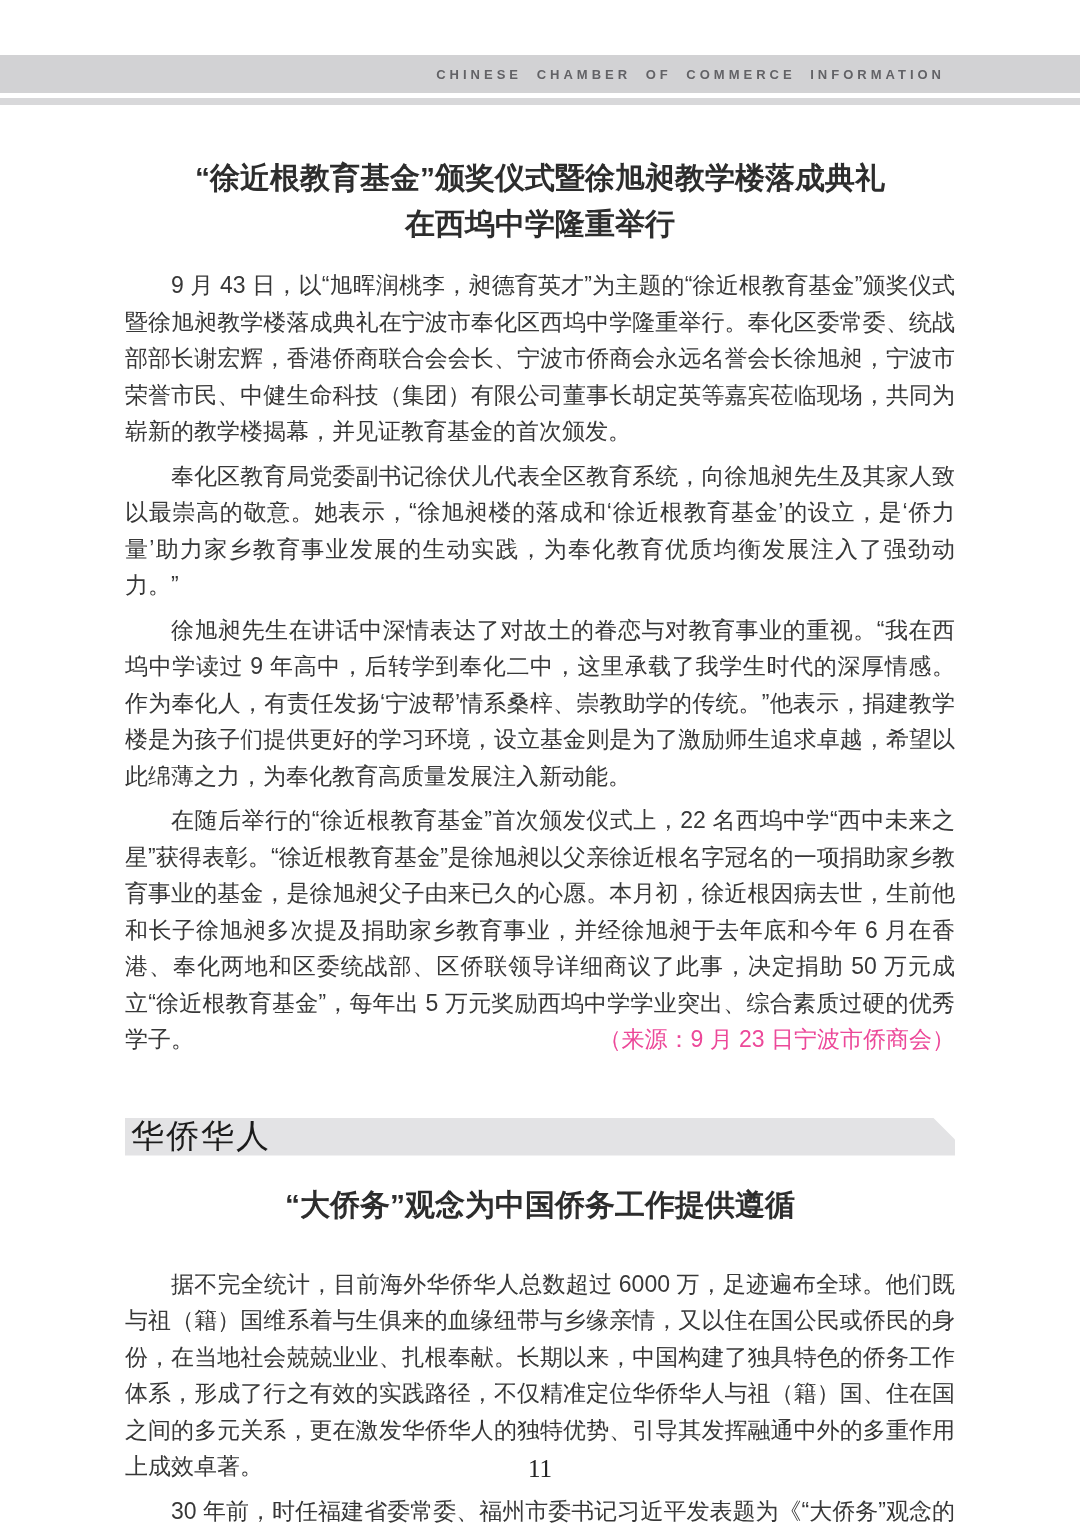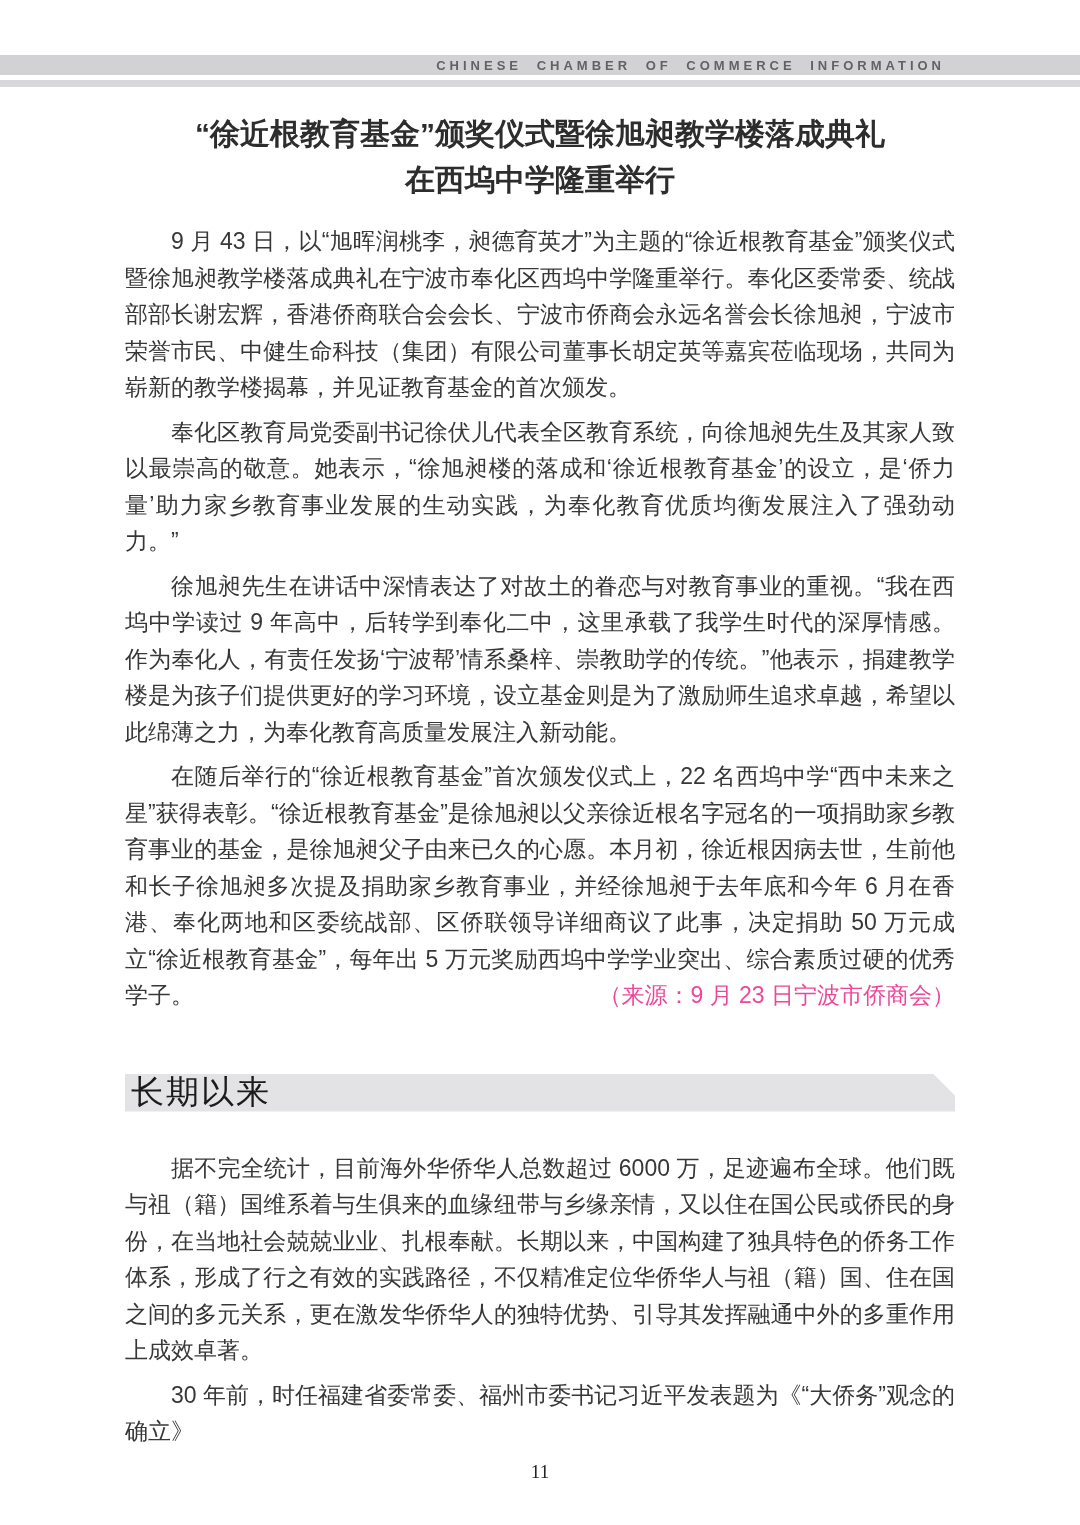--- a/index.html
+++ b/index.html
@@ -6,21 +6,21 @@
   body {
     width: 1080px; height: 1525px;
     background: #ffffff;
     font-family: "Liberation Sans", "DejaVu Sans", sans-serif;
     position: relative;
     overflow: hidden;
   }
   
   .header-bar1 {
     margin-top: 55px;
-    height: 20px;
+    height: 38px;
     background: #d2d2d4;
     display: flex;
     align-items: center;
     justify-content: flex-end;
     padding-right: 135px;
     box-sizing: border-box;
   }
   .header-text {
     font-size: 13px;
     font-weight: bold;
@@ -32,21 +32,21 @@
     margin-top: 5px;
     height: 7px;
     background: #d8d8da;
   }
   
   .content {
     width: 830px;
     margin: 0 auto;
   }
   .article-title {
-    margin-top: 24px;
+    margin-top: 50px;
     text-align: center;
     font-size: 30px;
     line-height: 46px;
     font-weight: bold;
     color: #2d2d2d;
   }
   .article-body { margin-top: 16px; }
   .body-para {
     margin: 0 0 8px 0;
     font-size: 23px;
@@ -80,21 +80,21 @@
   .article2-title { margin-top: 26px; }
   .article2-body { margin-top: 38px; }
   
   .page-number {
     position: absolute;
     bottom: 42px;
     left: 0;
     width: 100%;
     text-align: center;
     font-family: "Liberation Serif", "DejaVu Serif", serif;
-    font-size: 19px;
+    font-size: 25px;
     color: #222222;
     margin-top: 36px;
   }
 </style>
 </head>
 <body>
 
 <div class="header-bar1">
   <span class="header-text">CHINESE CHAMBER OF COMMERCE INFORMATION</span>
 </div>
@@ -117,23 +117,26 @@
     <p class="body-para">
       <span>徐旭昶先生在讲话中深情表达了对故土的眷恋与对教育事业的重视。“我在西坞中学读过 9 年高中，后转学到奉化二中，这里承载了我学生时代的深厚情感。作为奉化人，有责任发扬‘宁波帮’情系桑梓、崇教助学的传统。”他表示，捐建教学楼是为孩子们提供更好的学习环境，设立基金则是为了激励师生追求卓越，希望以此绵薄之力，为奉化教育高质量发展注入新动能。</span>
     </p>
     <p class="body-para">
       <span>在随后举行的“徐近根教育基金”首次颁发仪式上，22 名西坞中学“西中未来之星”获得表彰。“徐近根教育基金”是徐旭昶以父亲徐近根名字冠名的一项捐助家乡教育事业的基金，是徐旭昶父子由来已久的心愿。本月初，徐近根因病去世，生前他和长子徐旭昶多次提及捐助家乡教育事业，并经徐旭昶于去年底和今年 6 月在香港、奉化两地和区委统战部、区侨联领导详细商议了此事，决定捐助 50 万元成立“徐近根教育基金”，每年出 5 万元奖励西坞中学学业突出、综合素质过硬的优秀学子。</span>
       <span class="source-note">（来源：9 月 23 日宁波市侨商会）</span>
     </p>
   </div>
 
   <div class="section-banner">
-    <span class="section-banner-label">长期以来</span>
+    <span class="section-banner-label">华侨华人</span>
   </div>
 
+  <h1 class="article-title article2-title">
+    <span>“大侨务”观念为中国侨务工作提供遵循</span>
+  </h1>
 
   <div class="article-body article2-body">
     <p class="body-para">
       <span>据不完全统计，目前海外华侨华人总数超过 6000 万，足迹遍布全球。他们既与祖（籍）国维系着与生俱来的血缘纽带与乡缘亲情，又以住在国公民或侨民的身份，在当地社会兢兢业业、扎根奉献。长期以来，中国构建了独具特色的侨务工作体系，形成了行之有效的实践路径，不仅精准定位华侨华人与祖（籍）国、住在国之间的多元关系，更在激发华侨华人的独特优势、引导其发挥融通中外的多重作用上成效卓著。</span>
     </p>
     <p class="body-para">
       <span>30 年前，时任福建省委常委、福州市委书记习近平发表题为《“大侨务”观念的确立》</span>
     </p>
   </div>
 

